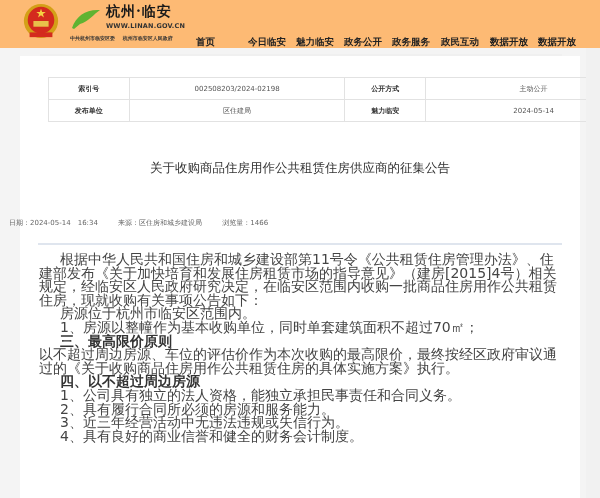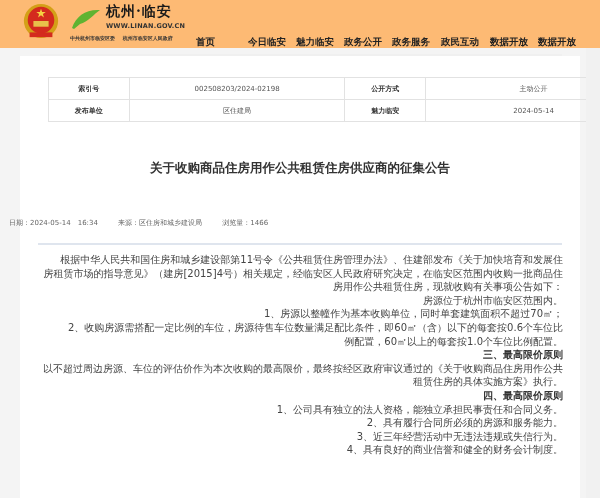--- a/index.html
+++ b/index.html
@@ -51,34 +51,34 @@
     }
     table.meta td {
       border: 1px solid #e2e2e2; height: 22px; text-align: center;
       padding: 0 2px;
     }
     table.meta td.k { color: #333; font-weight: bold; width: 71px; }
     table.meta td.v1 { width: 190px; }
     table.meta td.v2 { width: 190px; }
     .title {
       position: absolute; left: 0; top: 160px; width: 600px; text-align: center;
-      font-size: 12.5px; font-weight: bold; color: #333;
+      font-size: 12.5px; font-weight: normal; color: #333;
     }
     .meta-line {
       position: absolute; left: 0; top: 218px; width: 600px; text-align: left;
       font-size: 7px; color: #666; white-space: nowrap;
     }
     .meta-line span { margin: 0 9px; }
     .divider {
       position: absolute; left: 38px; top: 243px; width: 524px; height: 2px;
       background: #dfe5ee;
     }
     .body {
       position: absolute; left: 39px; top: 253px; width: 524px;
-      font-size: 10px; line-height: 13.6px; color: #444; text-align: right;
+      font-size: 14px; line-height: 13.6px; color: #444;
     }
     .body p { margin: 0; }
     .indent { text-indent: 21px; }
     .h { font-weight: bold; color: #333; padding-left: 21px; }
     .scrollbar {
       position: absolute; right: 0; top: 48px; width: 14px; height: 450px;
       background: #f1f1f1;
     }
   </style>
 </head>
@@ -140,23 +140,22 @@
   <span>来源：区住房和城乡建设局</span>
   <span>浏览量：1466</span>
 </div>
 
 <div class="divider"></div>
 
 <div class="body">
   <p class="indent">根据中华人民共和国住房和城乡建设部第11号令《公共租赁住房管理办法》、住建部发布《关于加快培育和发展住房租赁市场的指导意见》（建房[2015]4号）相关规定，经临安区人民政府研究决定，在临安区范围内收购一批商品住房用作公共租赁住房，现就收购有关事项公告如下：</p>
   <p class="indent">房源位于杭州市临安区范围内。</p>
   <p class="indent">1、房源以整幢作为基本收购单位，同时单套建筑面积不超过70㎡；</p>
-  <p class="indent">2、收购房源需搭配一定比例的车位，房源待售车位数量满足配比条件，即60㎡（含）以下的每套按0.6个车位比例配置，60㎡以上的每套按1.0个车位比例配置。</p>
   <p class="h">三、最高限价原则</p>
   <p>以不超过周边房源、车位的评估价作为本次收购的最高限价，最终按经区政府审议通过的《关于收购商品住房用作公共租赁住房的具体实施方案》执行。</p>
-  <p class="h">四、最高限价原则</p>
+  <p class="h">四、以不超过周边房源</p>
   <p class="indent">1、公司具有独立的法人资格，能独立承担民事责任和合同义务。</p>
   <p class="indent">2、具有履行合同所必须的房源和服务能力。</p>
   <p class="indent">3、近三年经营活动中无违法违规或失信行为。</p>
   <p class="indent">4、具有良好的商业信誉和健全的财务会计制度。</p>
 </div>
 
 <div class="scrollbar"></div>
 
 </body></html>

